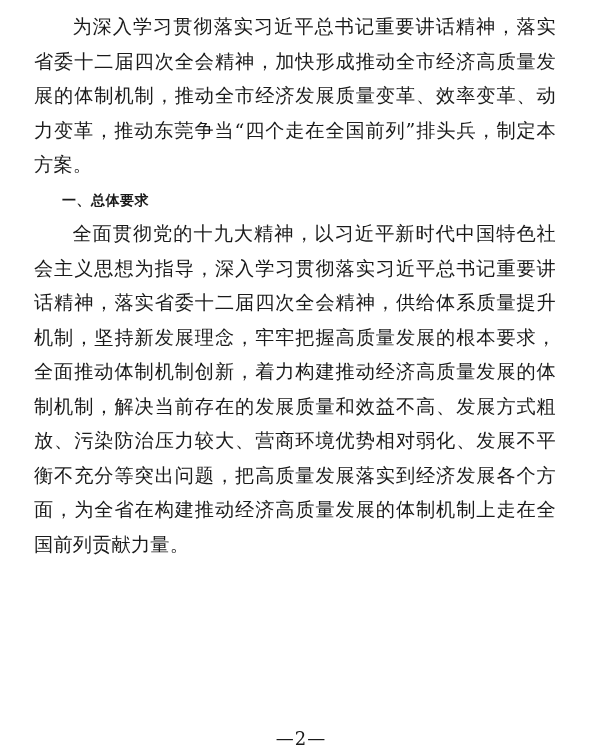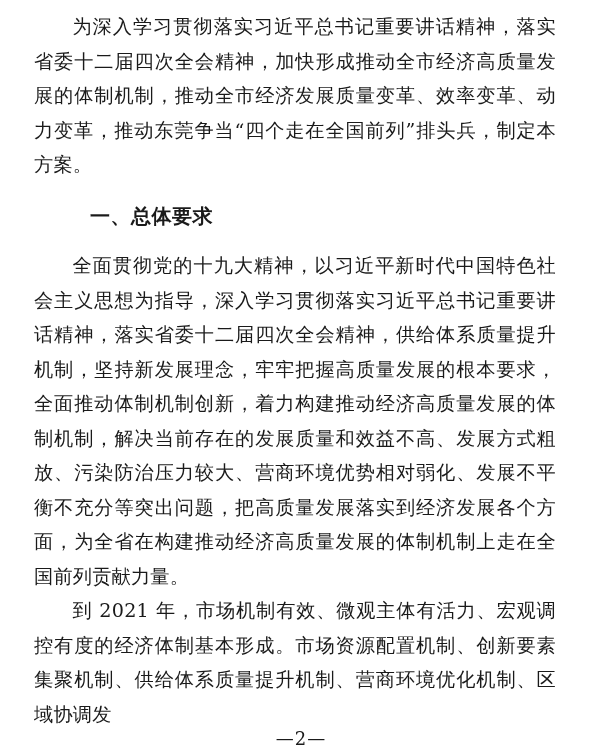--- a/index.html
+++ b/index.html
@@ -31,22 +31,22 @@
     margin: 0 16px 0 0;
     font-size: 19.2px;
     line-height: 34.5px;
     text-align: justify;
     text-justify: inter-ideograph;
     text-indent: 2em;
     letter-spacing: 0.2px;
     word-break: break-all;
   }
   p.heading {
-    margin: 16px;
-    font-size: 20px;
+    margin: 0;
+    font-size: 14px;
     line-height: 34.5px;
     text-indent: 2em;
     font-family: "DejaVu Sans", "Liberation Sans", sans-serif;
     font-weight: 700;
     letter-spacing: 0.5px;
   }
   .footer {
     position: absolute;
     left: 0;
     bottom: 6px;
@@ -62,18 +62,17 @@
   }
 </style>
 </head>
 <body>
 
 <div class="page">
   <div class="doc-body">
     <p class="para">为深入学习贯彻落实习近平总书记重要讲话精神，落实省委十二届四次全会精神，加快形成推动全市经济高质量发展的体制机制，推动全市经济发展质量变革、效率变革、动力变革，推动东莞争当“四个走在全国前列”排头兵，制定本方案。</p>
     <p class="heading">一、总体要求</p>
     <p class="para">全面贯彻党的十九大精神，以习近平新时代中国特色社会主义思想为指导，深入学习贯彻落实习近平总书记重要讲话精神，落实省委十二届四次全会精神，供给体系质量提升机制，坚持新发展理念，牢牢把握高质量发展的根本要求，全面推动体制机制创新，着力构建推动经济高质量发展的体制机制，解决当前存在的发展质量和效益不高、发展方式粗放、污染防治压力较大、营商环境优势相对弱化、发展不平衡不充分等突出问题，把高质量发展落实到经济发展各个方面，为全省在构建推动经济高质量发展的体制机制上走在全国前列贡献力量。</p>
-    <p class="para">到 2021 年，市场机制有效、微观主体有活力、宏观调控有度的经济体制基本形成。市场资源配置机制、创新要素集聚机制、供给体系质量提升机制、营商环境优化机制、区域协调发</p>
   </div>
   <div class="footer">
     <span class="pg">—2—</span>
   </div>
 </div>
 
 </body></html>

